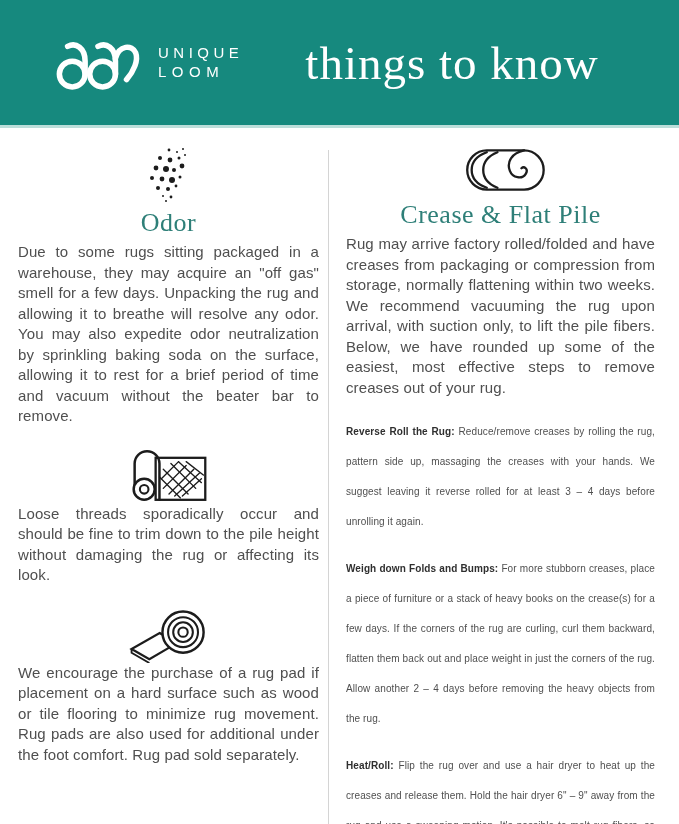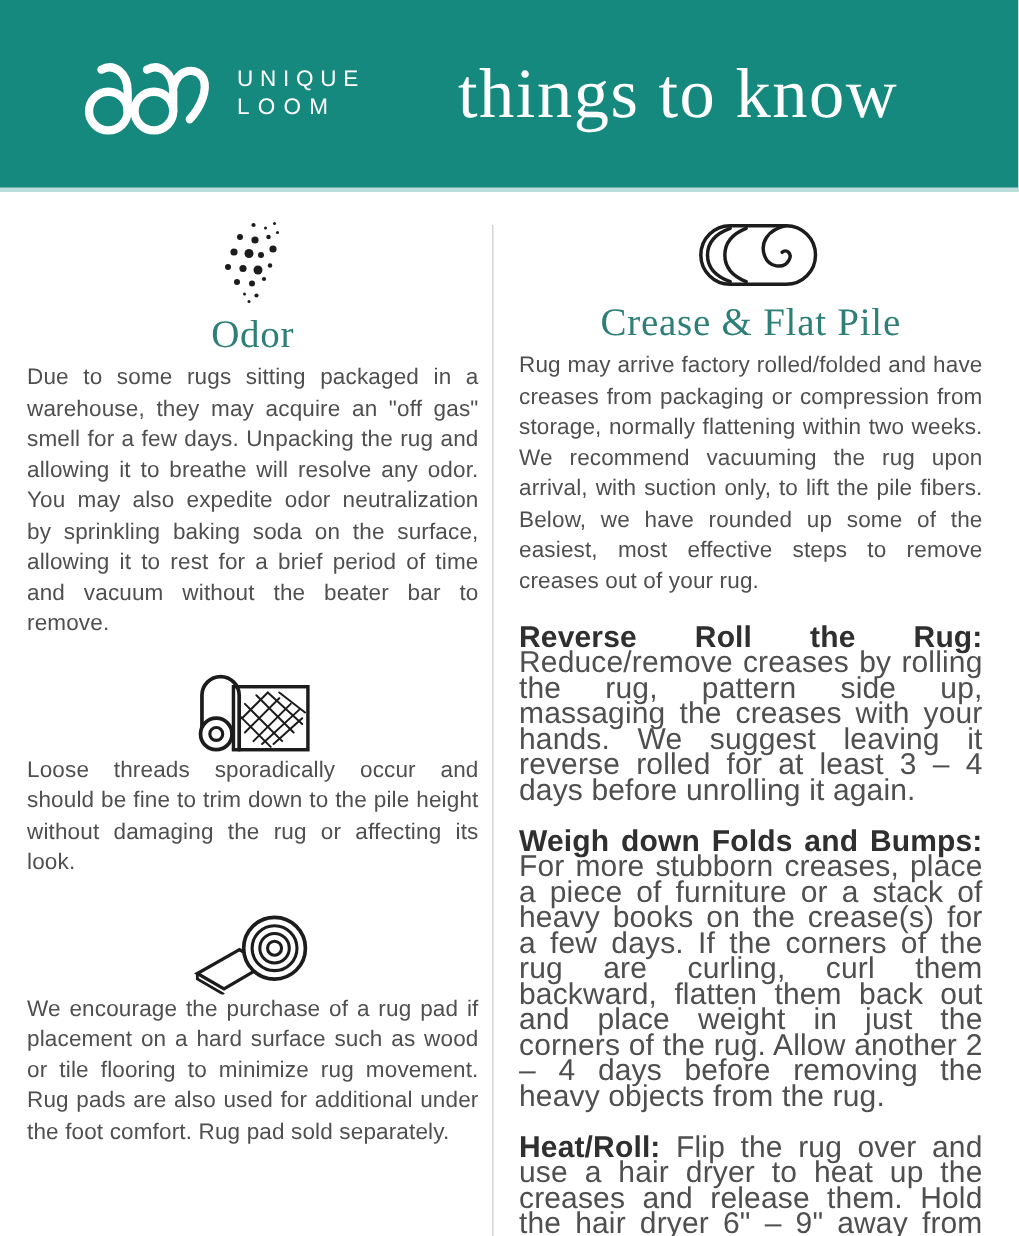--- a/index.html
+++ b/index.html
@@ -44,21 +44,21 @@
   h2.sec-heading{
     font-family:"Liberation Serif", serif;
     color:#2e7f78;font-weight:500;
     font-size:26px;margin:6px 0 4px;text-align:center;letter-spacing:.5px;
   }
   p.sec-body{
     font-size:15px;line-height:20.5px;color:#4f4f4f;
     text-align:justify;margin:0;letter-spacing:.1px;
   }
   p.tip{
-    font-size:20px;line-height:17px;color:#4f4f4f;
+    font-size:10px;line-height:30px;color:#4f4f4f;
     text-align:justify;margin:0 0 17px;letter-spacing:.1px;
   }
   p.tip b{color:#2f2f2f;font-weight:700;}
   .ic{stroke:#1c1c1c;fill:none;stroke-width:2.6;stroke-linecap:round;stroke-linejoin:round;}
   .ic-thin{stroke:#1c1c1c;fill:none;stroke-width:1.4;stroke-linecap:round;}
   .ic-fill{fill:#1c1c1c;}
 </style>
 </head>
 <body>
 

